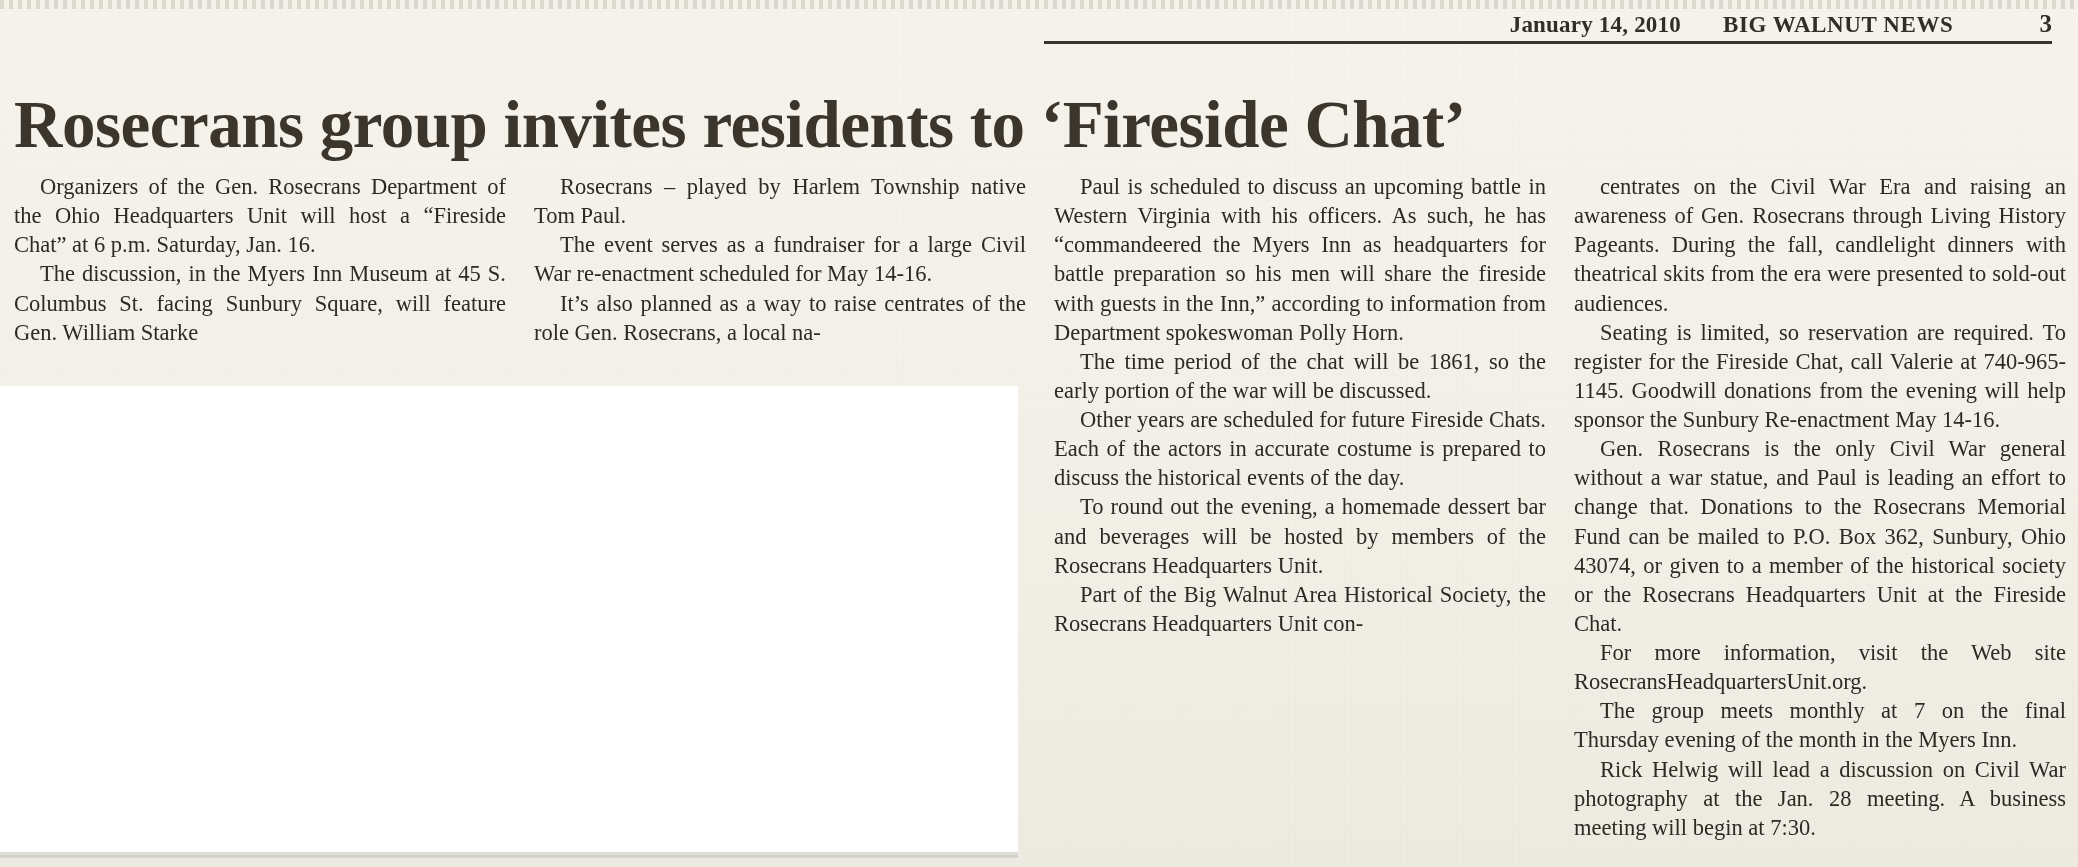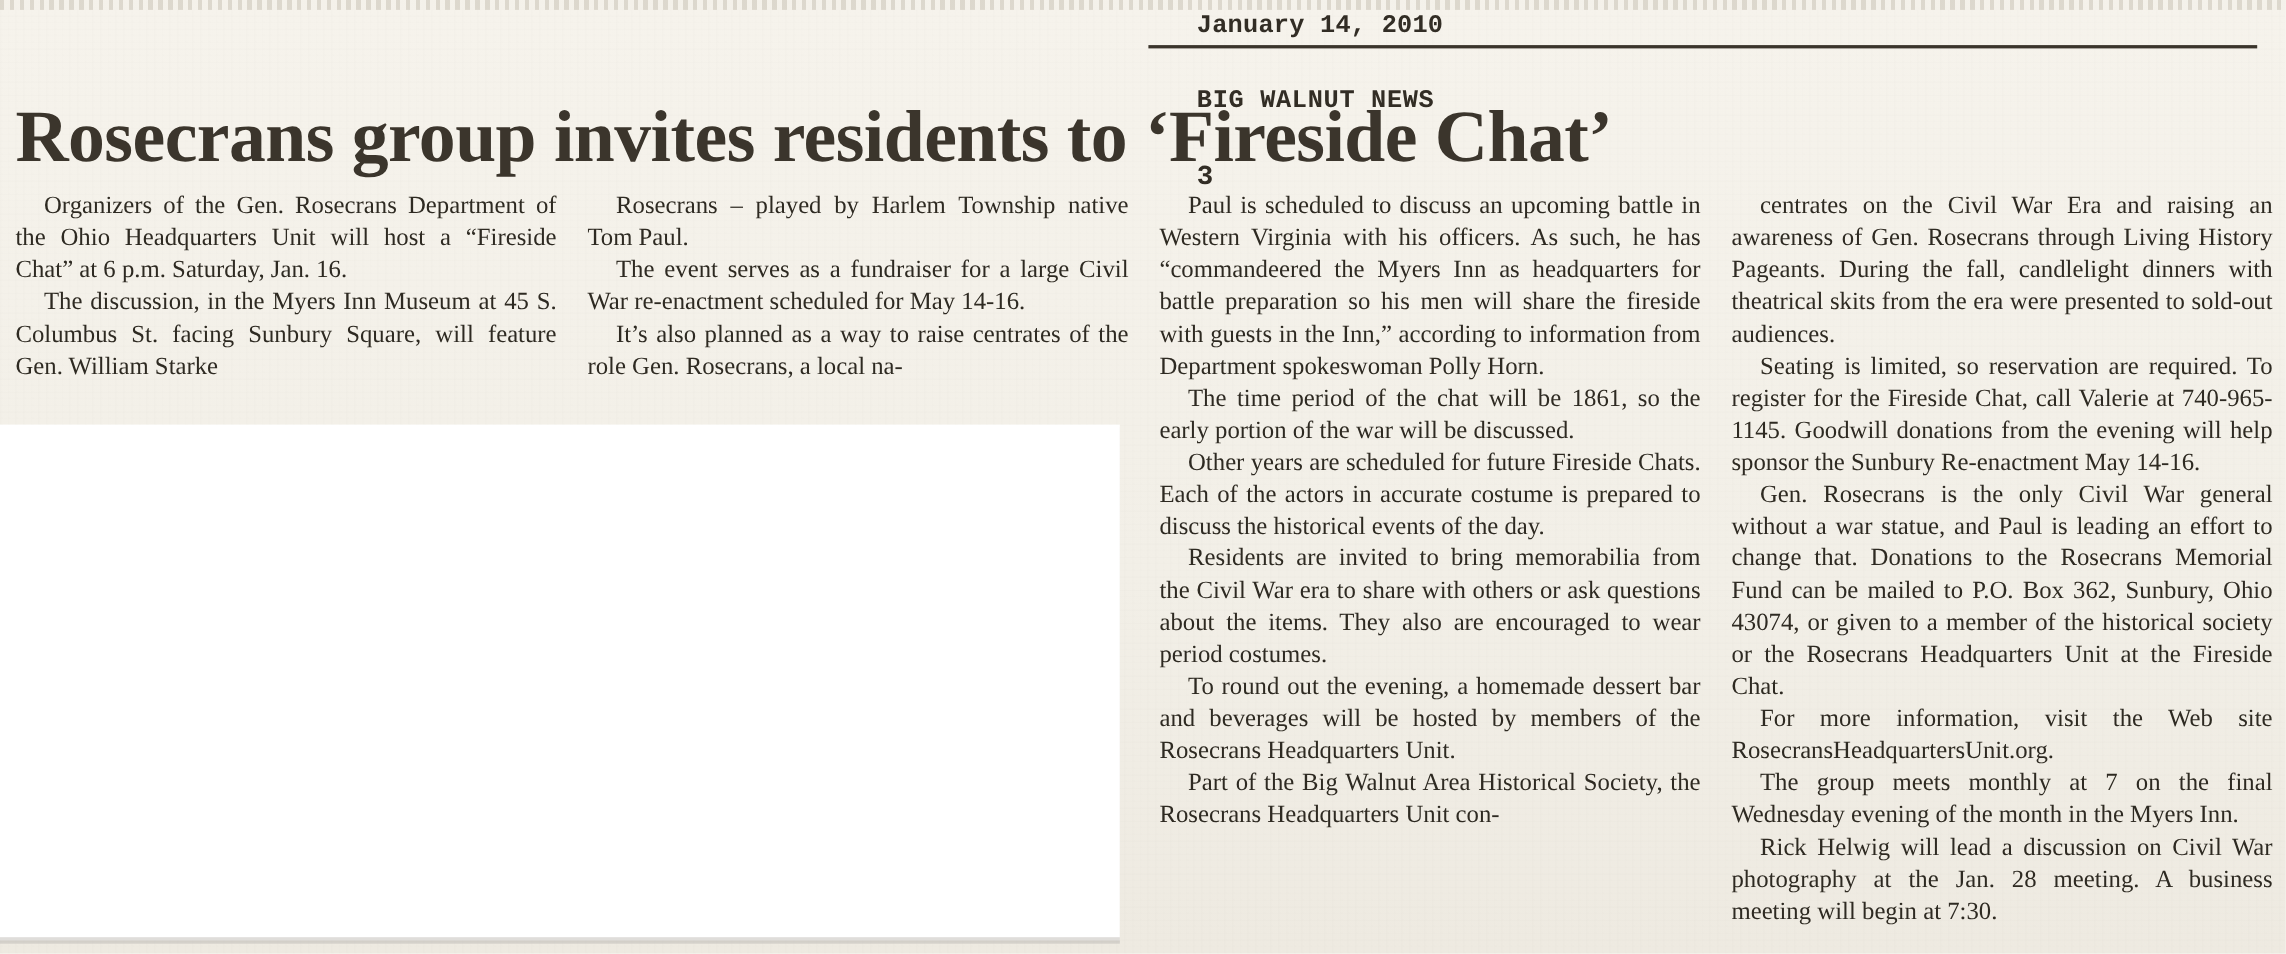--- a/index.html
+++ b/index.html
@@ -66,24 +66,23 @@
   }
 
   
   .masthead {
     position: absolute;
     top: 10px;
     right: 26px;
     width: 1008px;
     display: flex;
     align-items: baseline;
-    justify-content: center;
+    justify-content: flex-end;
     gap: 42px;
-    font-family: Liberation Mono, monospace;
-    flex-direction: column;
+    font-family: Liberation Serif, serif;
   }
   .masthead .date {
     font-size: 23px;
     font-weight: bold;
     letter-spacing: .2px;
     color: #322d25;
   }
   .masthead .paper-name {
     font-size: 23px;
     font-weight: bold;
@@ -183,31 +182,30 @@
     <div class="col c2">
       <p class="first">Rosecrans – played by Harlem Township native Tom Paul.</p>
       <p class="indent">The event serves as a fundraiser for a large Civil War re-enactment scheduled for May 14-16.</p>
       <p class="indent">It’s also planned as a way to raise centrates of the role Gen. Rosecrans, a local na-</p>
     </div>
 
     <div class="col c3">
       <p class="indent">Paul is scheduled to discuss an upcoming battle in Western Virginia with his officers. As such, he has “commandeered  the Myers Inn as headquarters for battle preparation so his men will share the fireside with guests in the Inn,” according to information from Department spokeswoman Polly Horn.</p>
       <p class="indent">The time period of the chat will be 1861, so the early portion of the war will be discussed.</p>
       <p class="indent">Other years are scheduled for future Fireside Chats. Each of the actors in  accurate costume is prepared to discuss the historical events of the day.</p>
-      <p class="indent">Residents are invited to bring memorabilia from the Civil War era to share with others or ask questions about the items. They also are encouraged to wear period costumes.</p>
       <p class="indent">To round out the evening, a homemade dessert bar and beverages will be hosted by members of the Rosecrans Headquarters Unit.</p>
       <p class="indent">Part of the Big Walnut Area Historical Society, the Rosecrans Headquarters Unit con-</p>
     </div>
 
     <div class="col c4">
       <p class="first">centrates on the Civil War Era and raising an awareness of Gen. Rosecrans through Living History Pageants. During the fall, candlelight dinners with theatrical skits from the era were presented to sold-out audiences.</p>
       <p class="indent">Seating is limited, so reservation are required. To register for the Fireside Chat, call Valerie at 740-965-1145. Goodwill donations from the evening will help sponsor the Sunbury Re-enactment May 14-16.</p>
       <p class="indent">Gen. Rosecrans is the only Civil War general without a war statue, and Paul is leading an effort to change that. Donations to the Rosecrans Memorial Fund can be mailed to P.O. Box 362, Sunbury, Ohio 43074, or given to a member of the historical society or the Rosecrans Headquarters Unit at the Fireside Chat.</p>
       <p class="indent">For more information, visit the Web site RosecransHeadquartersUnit.org.</p>
-      <p class="indent">The group meets monthly at 7 on the final Wednesday evening of the month in the Myers Inn.</p>
+      <p class="indent">The group meets monthly at 7 on the final Thursday evening of the month in the Myers Inn.</p>
       <p class="indent">Rick Helwig will lead a discussion on Civil War photography at the Jan. 28 meeting. A business meeting will begin at 7:30.</p>
     </div>
 
   </div>
 
   <div class="whiteout"></div>
   <div class="whiteout-shadow"></div>
 
 </div>
 

